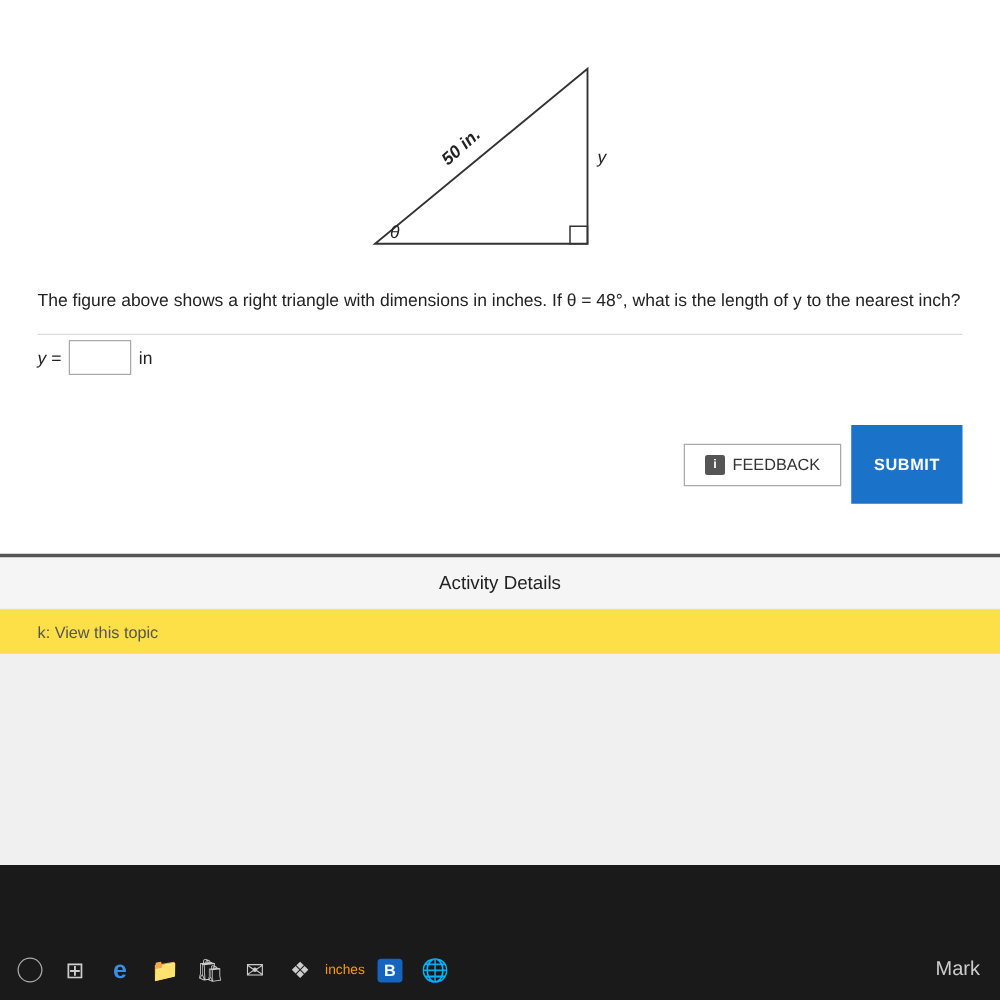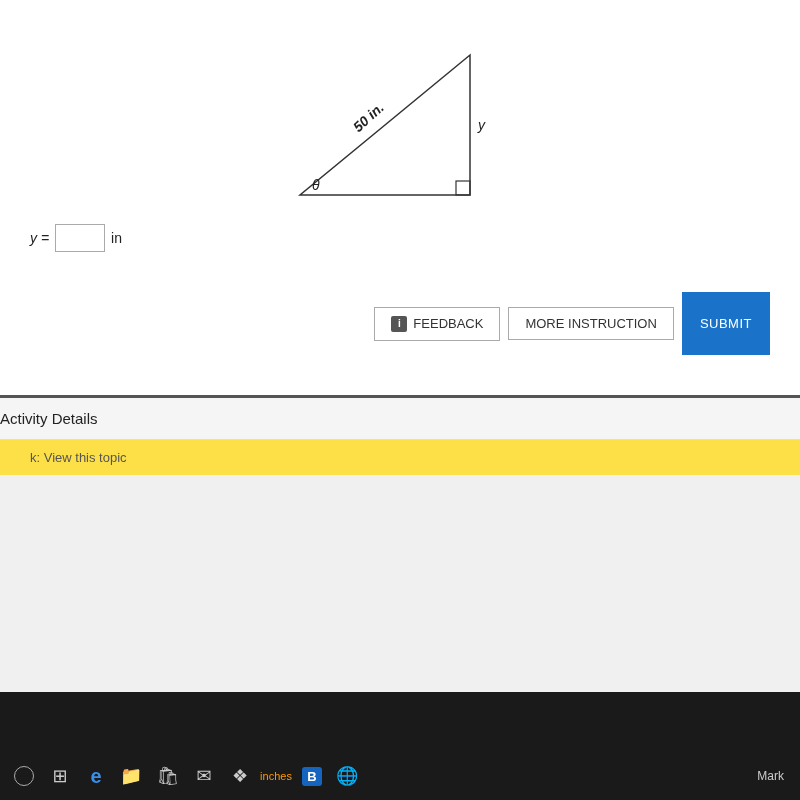--- a/index.html
+++ b/index.html
@@ -116,32 +116,33 @@
       color: #333;
     }
 
     .submit-btn {
       padding: 24px 18px;
       border: none;
       background: #1a73c9;
       color: #fff;
       cursor: pointer;
       font-size: 13px;
-      font-weight: normal;
+      font-weight: bold;
       letter-spacing: 0.5px;
     }
 
     .divider {
       height: 3px;
       background: #555;
       width: 100%;
     }
 
     .activity-details-bar {
       background: #f5f5f5;
+      text-align: center;
       padding: 12px 0;
       font-size: 15px;
       color: #222;
       font-weight: 500;
       border-bottom: 1px solid #ddd;
     }
 
     .view-topic-row {
       padding: 10px 30px;
       font-size: 13px;
@@ -186,21 +187,21 @@
     }
 
     .taskbar-edge {
       color: #3a8ee6;
       font-size: 20px;
       font-weight: bold;
     }
 
     .taskbar-label {
       color: #ccc;
-      font-size: 12px;
+      font-size: 16px;
       margin-left: auto;
       padding-right: 8px;
     }
 
     .bottom-dark {
       position: absolute;
       bottom: 48px;
       left: 0;
       width: 800px;
       height: 60px;
@@ -232,36 +233,36 @@
       <rect x="186" y="146" width="14" height="14" fill="none" stroke="#333" stroke-width="1.2"></rect>
 
       <text x="90" y="78" font-size="14" fill="#222" font-style="italic" font-weight="bold" transform="rotate(-42, 115, 90)">50 in.</text>
 
       <text x="208" y="95" font-size="14" fill="#222" font-style="italic">y</text>
 
       <text x="42" y="155" font-size="14" fill="#222" font-style="italic">θ</text>
     </svg>
   </div>
 
+  <div class="question-text">
+    <span>The figure above shows a right triangle with dimensions in inches. If θ = 48°, what is the length of y to the nearest inch?</span>
+  </div>
 
 
   <div class="answer-row">
     <span class="answer-label">y =</span>
     <input class="answer-input" type="text" style="">
     <span class="answer-unit">in</span>
   </div>
 
   <div class="button-row">
     <button class="feedback-btn">
       <span class="feedback-icon">i</span>
       <span>FEEDBACK</span>
     </button>
-    <button class="more-instruction-btn">
-      <span>MORE INSTRUCTION</span>
-    </button>
     <button class="submit-btn">
       <span>SUBMIT</span>
     </button>
   </div>
 
 </div>
 
 <div class="divider"></div>
 
 <div class="activity-details-bar">

